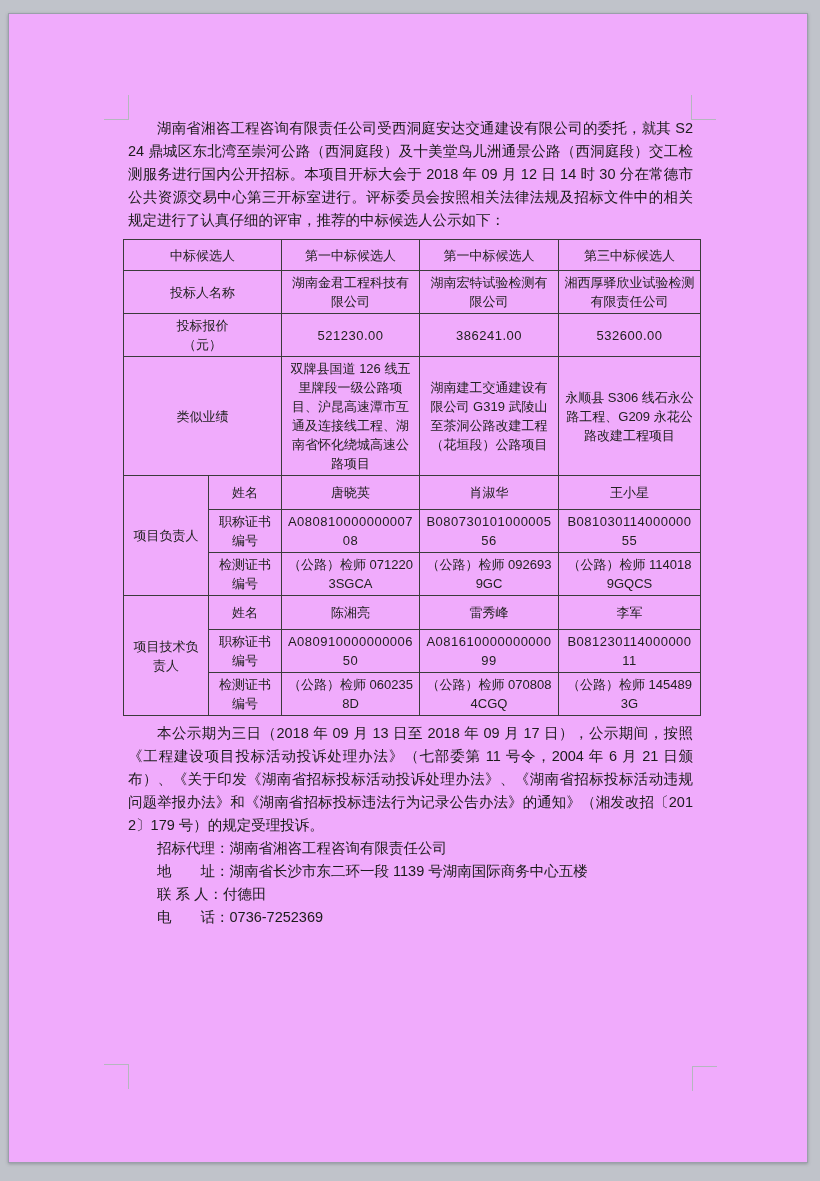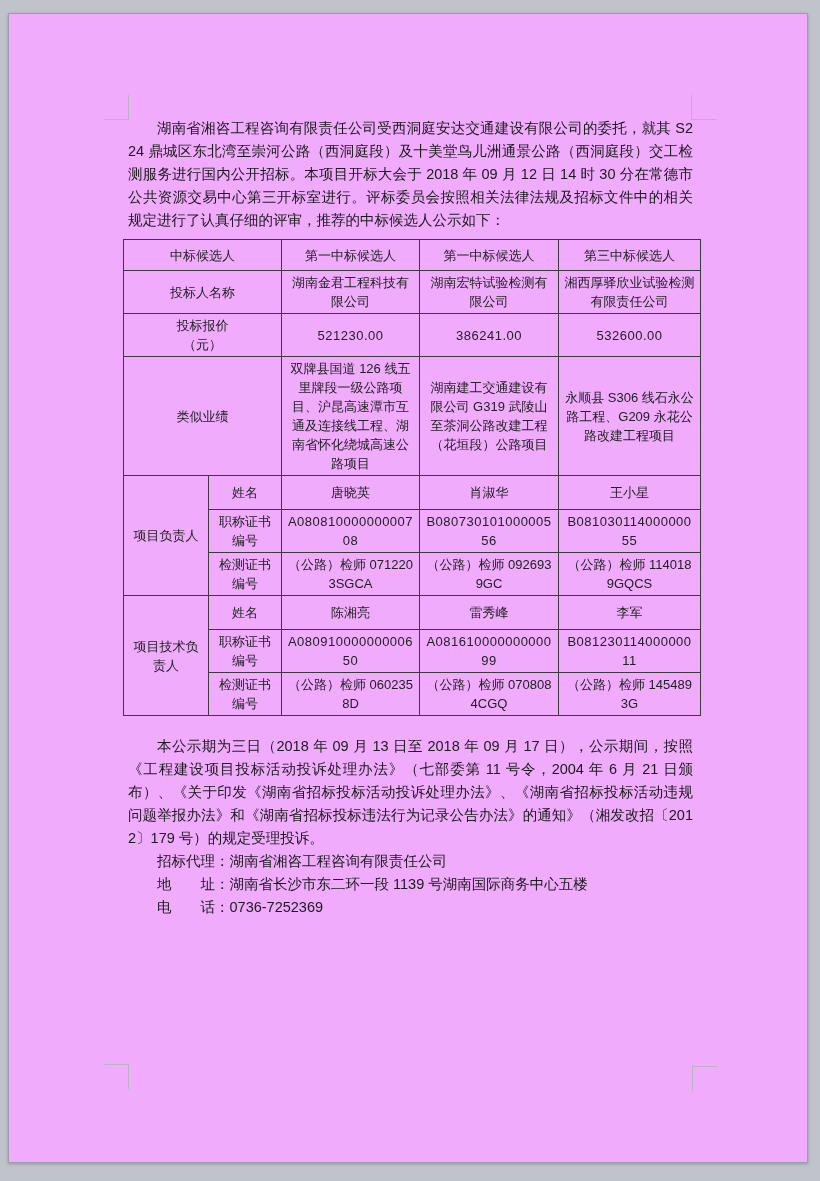--- a/index.html
+++ b/index.html
@@ -20,21 +20,21 @@
   .mark-tr{left:682px;top:81px;border-left:1px solid #b4b7be;border-bottom:1px solid #b4b7be;}
   .mark-bl{left:95px;top:1050px;border-right:1px solid #b4b7be;border-top:1px solid #b4b7be;}
   .mark-br{left:683px;top:1052px;border-left:1px solid #b4b7be;border-top:1px solid #b4b7be;}
 
   .content{position:absolute;left:119px;top:103px;width:565px;color:#1b1b1b;}
   .para{
     font-size:14.5px;line-height:23px;margin:0;
     text-align:justify;text-indent:2em;
     word-break:break-all;
   }
-  .para2{margin-top:19px;}
+  .para2{margin-top:6px;}
 
   table.bid{
     border-collapse:collapse;table-layout:fixed;
     width:577px;margin:7px 0 0 -5px;
     color:#222;
   }
   table.bid td{
     border:1px solid #3b3b3b;
     text-align:center;vertical-align:middle;
     font-size:13px;line-height:19px;
@@ -144,17 +144,18 @@
           <td>（公路）检师 1454893G</td>
         </tr>
       </tbody>
     </table>
 
     <p class="para para2">本公示期为三日（2018 年 09 月 13 日至 2018 年 09 月 17 日），公示期间，按照《工程建设项目投标活动投诉处理办法》（七部委第 11 号令，2004 年 6 月 21 日颁布）、《关于印发《湖南省招标投标活动投诉处理办法》、《湖南省招标投标活动违规问题举报办法》和《湖南省招标投标违法行为记录公告办法》的通知》（湘发改招〔2012〕179 号）的规定受理投诉。</p>
 
     <div class="contacts">
       <div class="contact-line">招标代理：湖南省湘咨工程咨询有限责任公司</div>
       <div class="contact-line">地　　址：湖南省长沙市东二环一段 1139 号湖南国际商务中心五楼</div>
+      <div class="contact-line">联 系 人：付德田</div>
       <div class="contact-line">电　　话：0736-7252369</div>
     </div>
 
   </div>
 </div>
 
 </body></html>

